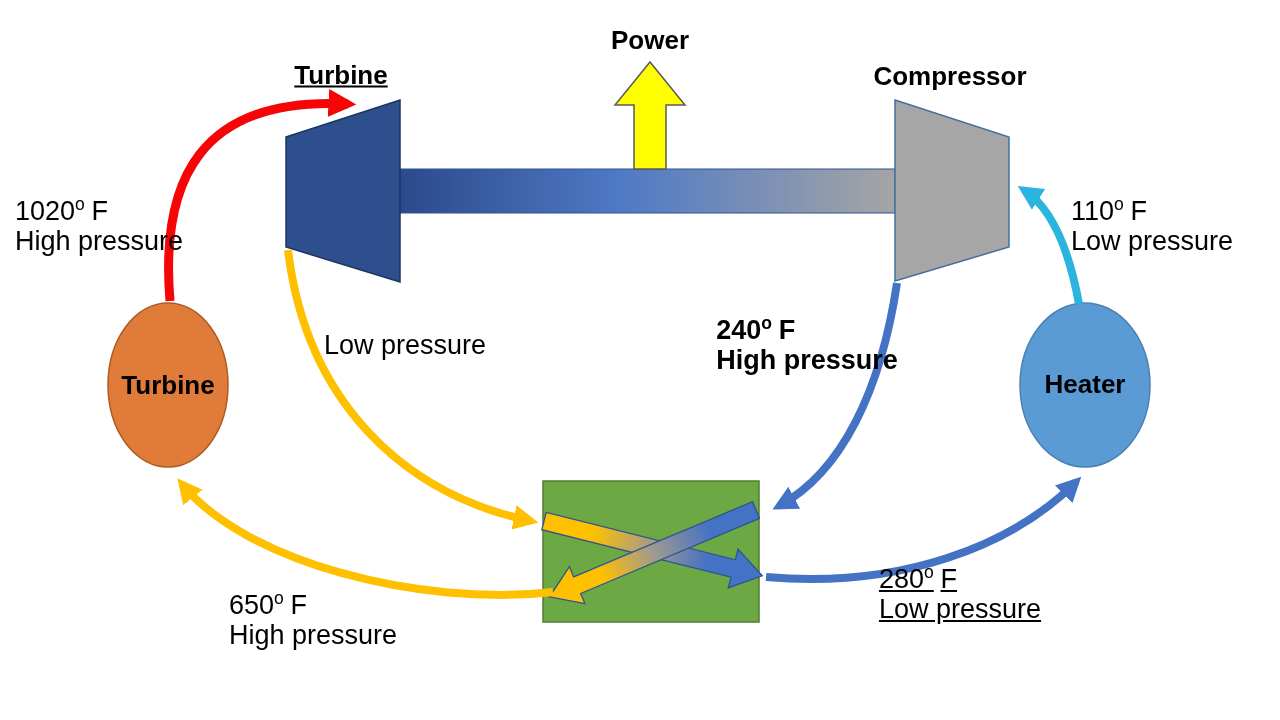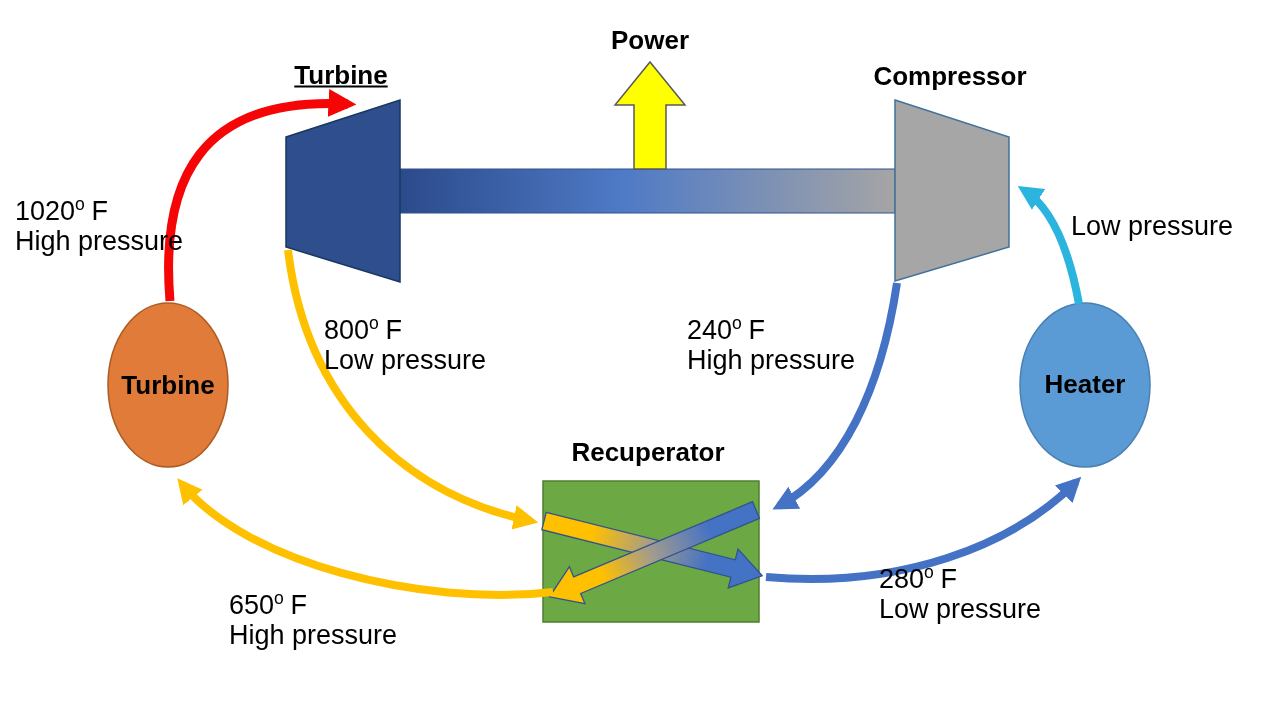--- a/index.html
+++ b/index.html
@@ -93,44 +93,43 @@
     <path d="M 766,577 C 900,589 1012,546 1076,482" fill="none" stroke-width="8" marker-end="url(#arrowBlue)" stroke="#4472C4"></path>
 
     <path d="M 1079,304 C 1068,244 1049,206 1024,190" fill="none" stroke-width="8" marker-end="url(#arrowCyan)" stroke="#2BB4DE"></path>
   </svg>
 
   <div class="shape-label" style="left:650px;top:40px;">Power</div>
   <div class="shape-label" style="left:341px;top:75px;text-decoration:underline;">Turbine</div>
   <div class="shape-label" style="left:950px;top:76px;">Compressor</div>
   <div class="shape-label" style="left:168px;top:385px;">Turbine</div>
   <div class="shape-label" style="left:1085px;top:384px;">Heater</div>
-  <div class="shape-label" style="left:648px;top:452px;">Recuperator</div>
 
   <div class="flow-label" style="left:99px;top:226px;">
     <div><span>1020</span><sup class="deg">o</sup><span class="unit">F</span></div>
     <div>High pressure</div>
   </div>
 
   <div class="flow-label" style="left:405px;top:345px;">
-    <div><span>800</span><sup class="deg">o</sup><span class="unit">F</span></div>
     <div>Low pressure</div>
   </div>
 
-  <div class="flow-label" style="left:771px;top:345px;">
+  <div class="flow-label" style="left:807px;top:345px;font-weight:bold;">
     <div><span>240</span><sup class="deg">o</sup><span class="unit">F</span></div>
     <div>High pressure</div>
   </div>
 
   <div class="flow-label" style="left:1152px;top:226px;">
+    <div><span>110</span><sup class="deg">o</sup><span class="unit">F</span></div>
     <div>Low pressure</div>
   </div>
 
   <div class="flow-label" style="left:313px;top:620px;">
     <div><span>650</span><sup class="deg">o</sup><span class="unit">F</span></div>
     <div>High pressure</div>
   </div>
 
-  <div class="flow-label" style="left:960px;top:594px;">
+  <div class="flow-label" style="left:960px;top:594px;text-decoration:underline;">
     <div><span>280</span><sup class="deg">o</sup><span class="unit">F</span></div>
     <div>Low pressure</div>
   </div>
 
 </div>
 
 </body></html>

